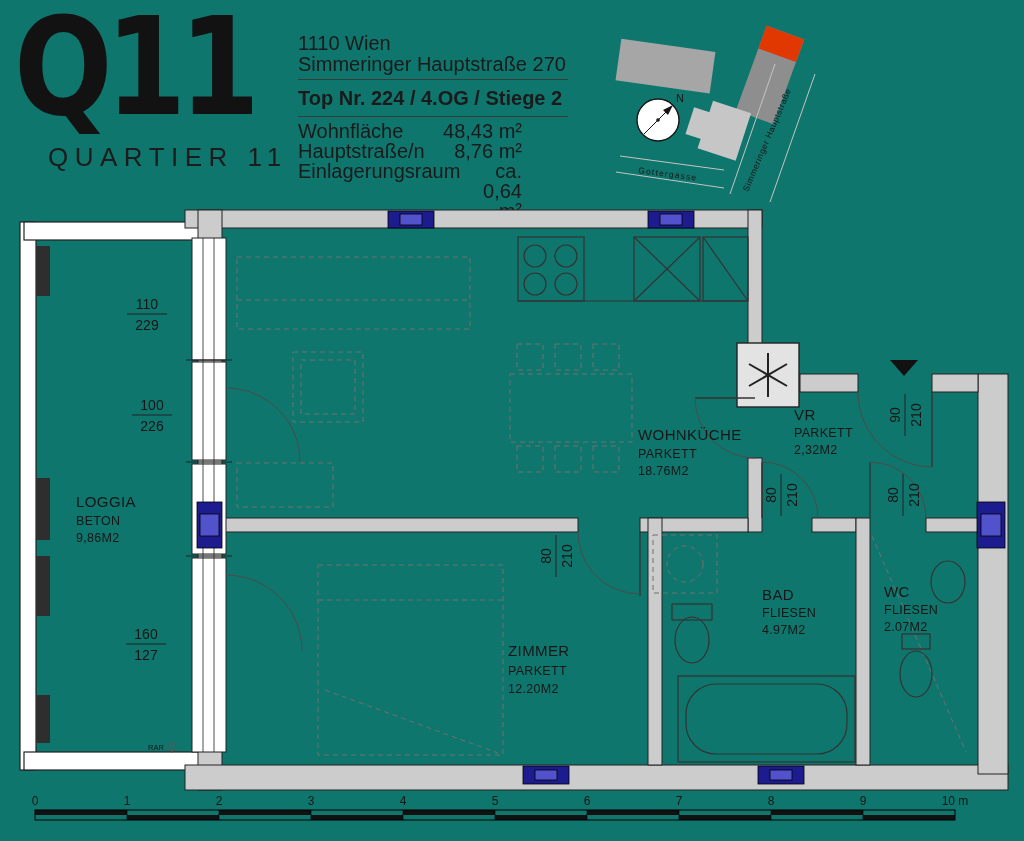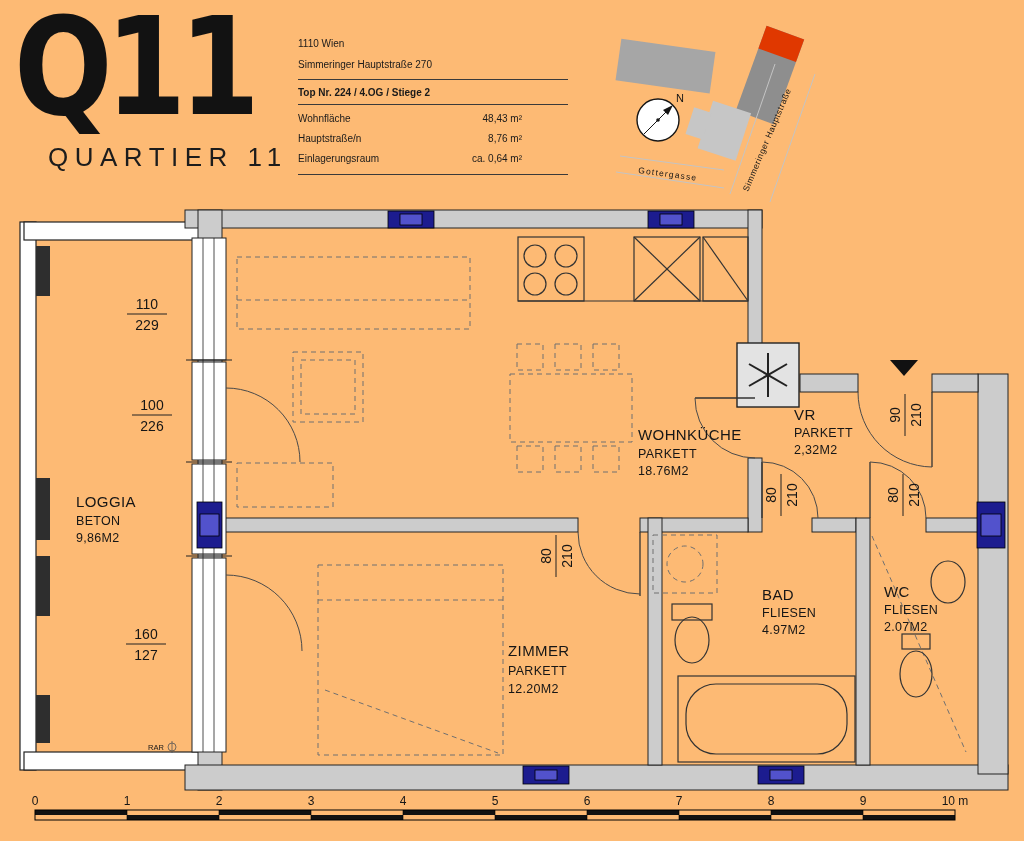--- a/index.html
+++ b/index.html
@@ -1,29 +1,29 @@
 <!DOCTYPE html>
 <html><head>
 <meta charset="utf-8">
 <style>
   * { margin:0; padding:0; box-sizing:border-box; }
   html,body { width:1024px; height:841px; background:#fff; }
   body { font-family:"Liberation Sans",sans-serif; color:#1a1a1a; position:relative; overflow:hidden; }
-  .page { position:absolute; inset:0; background:#fdba74;padding-left:9px; }
+  .page { position:absolute; inset:0; background:#0f766e;padding-left:9px; }
 
   
   .logo { position:absolute; left:14px; top:0; }
   .logo-main { font-family:"DejaVu Sans",sans-serif; font-size:116px; font-weight:900;
                letter-spacing:-7px; line-height:1.0; color:#121212;
                transform:scaleY(1.16); transform-origin:top left; }
   .logo-sub  { font-family:Liberation Sans, sans-serif; margin-top:26px; font-size:26px;
                letter-spacing:6.5px; color:#1c1c1c;margin-left:34px; }
 
   
-  .info { position:absolute; left:298px; top:33px; width:270px; font-size:10px; }
+  .info { position:absolute; left:298px; top:33px; width:270px; font-size:20px; }
   .addr1 { line-height:21px; }
   .addr2 { line-height:21px; padding-bottom:4px; border-bottom:1.5px solid #3a3a3a; }
   .unit  { font-weight:bold; padding:7px 0 6px; border-bottom:1.5px solid #3a3a3a; }
   .area-rows { padding:4px 0 5px; border-bottom:1.5px solid #3a3a3a; }
   .area-row { display:flex; justify-content:space-between; line-height:20px;text-align:right; }
   .area-row .val { padding-right:46px; }
 
   
   .sitemap { position:absolute; left:612px; top:22px; width:210px; height:182px; }
 

